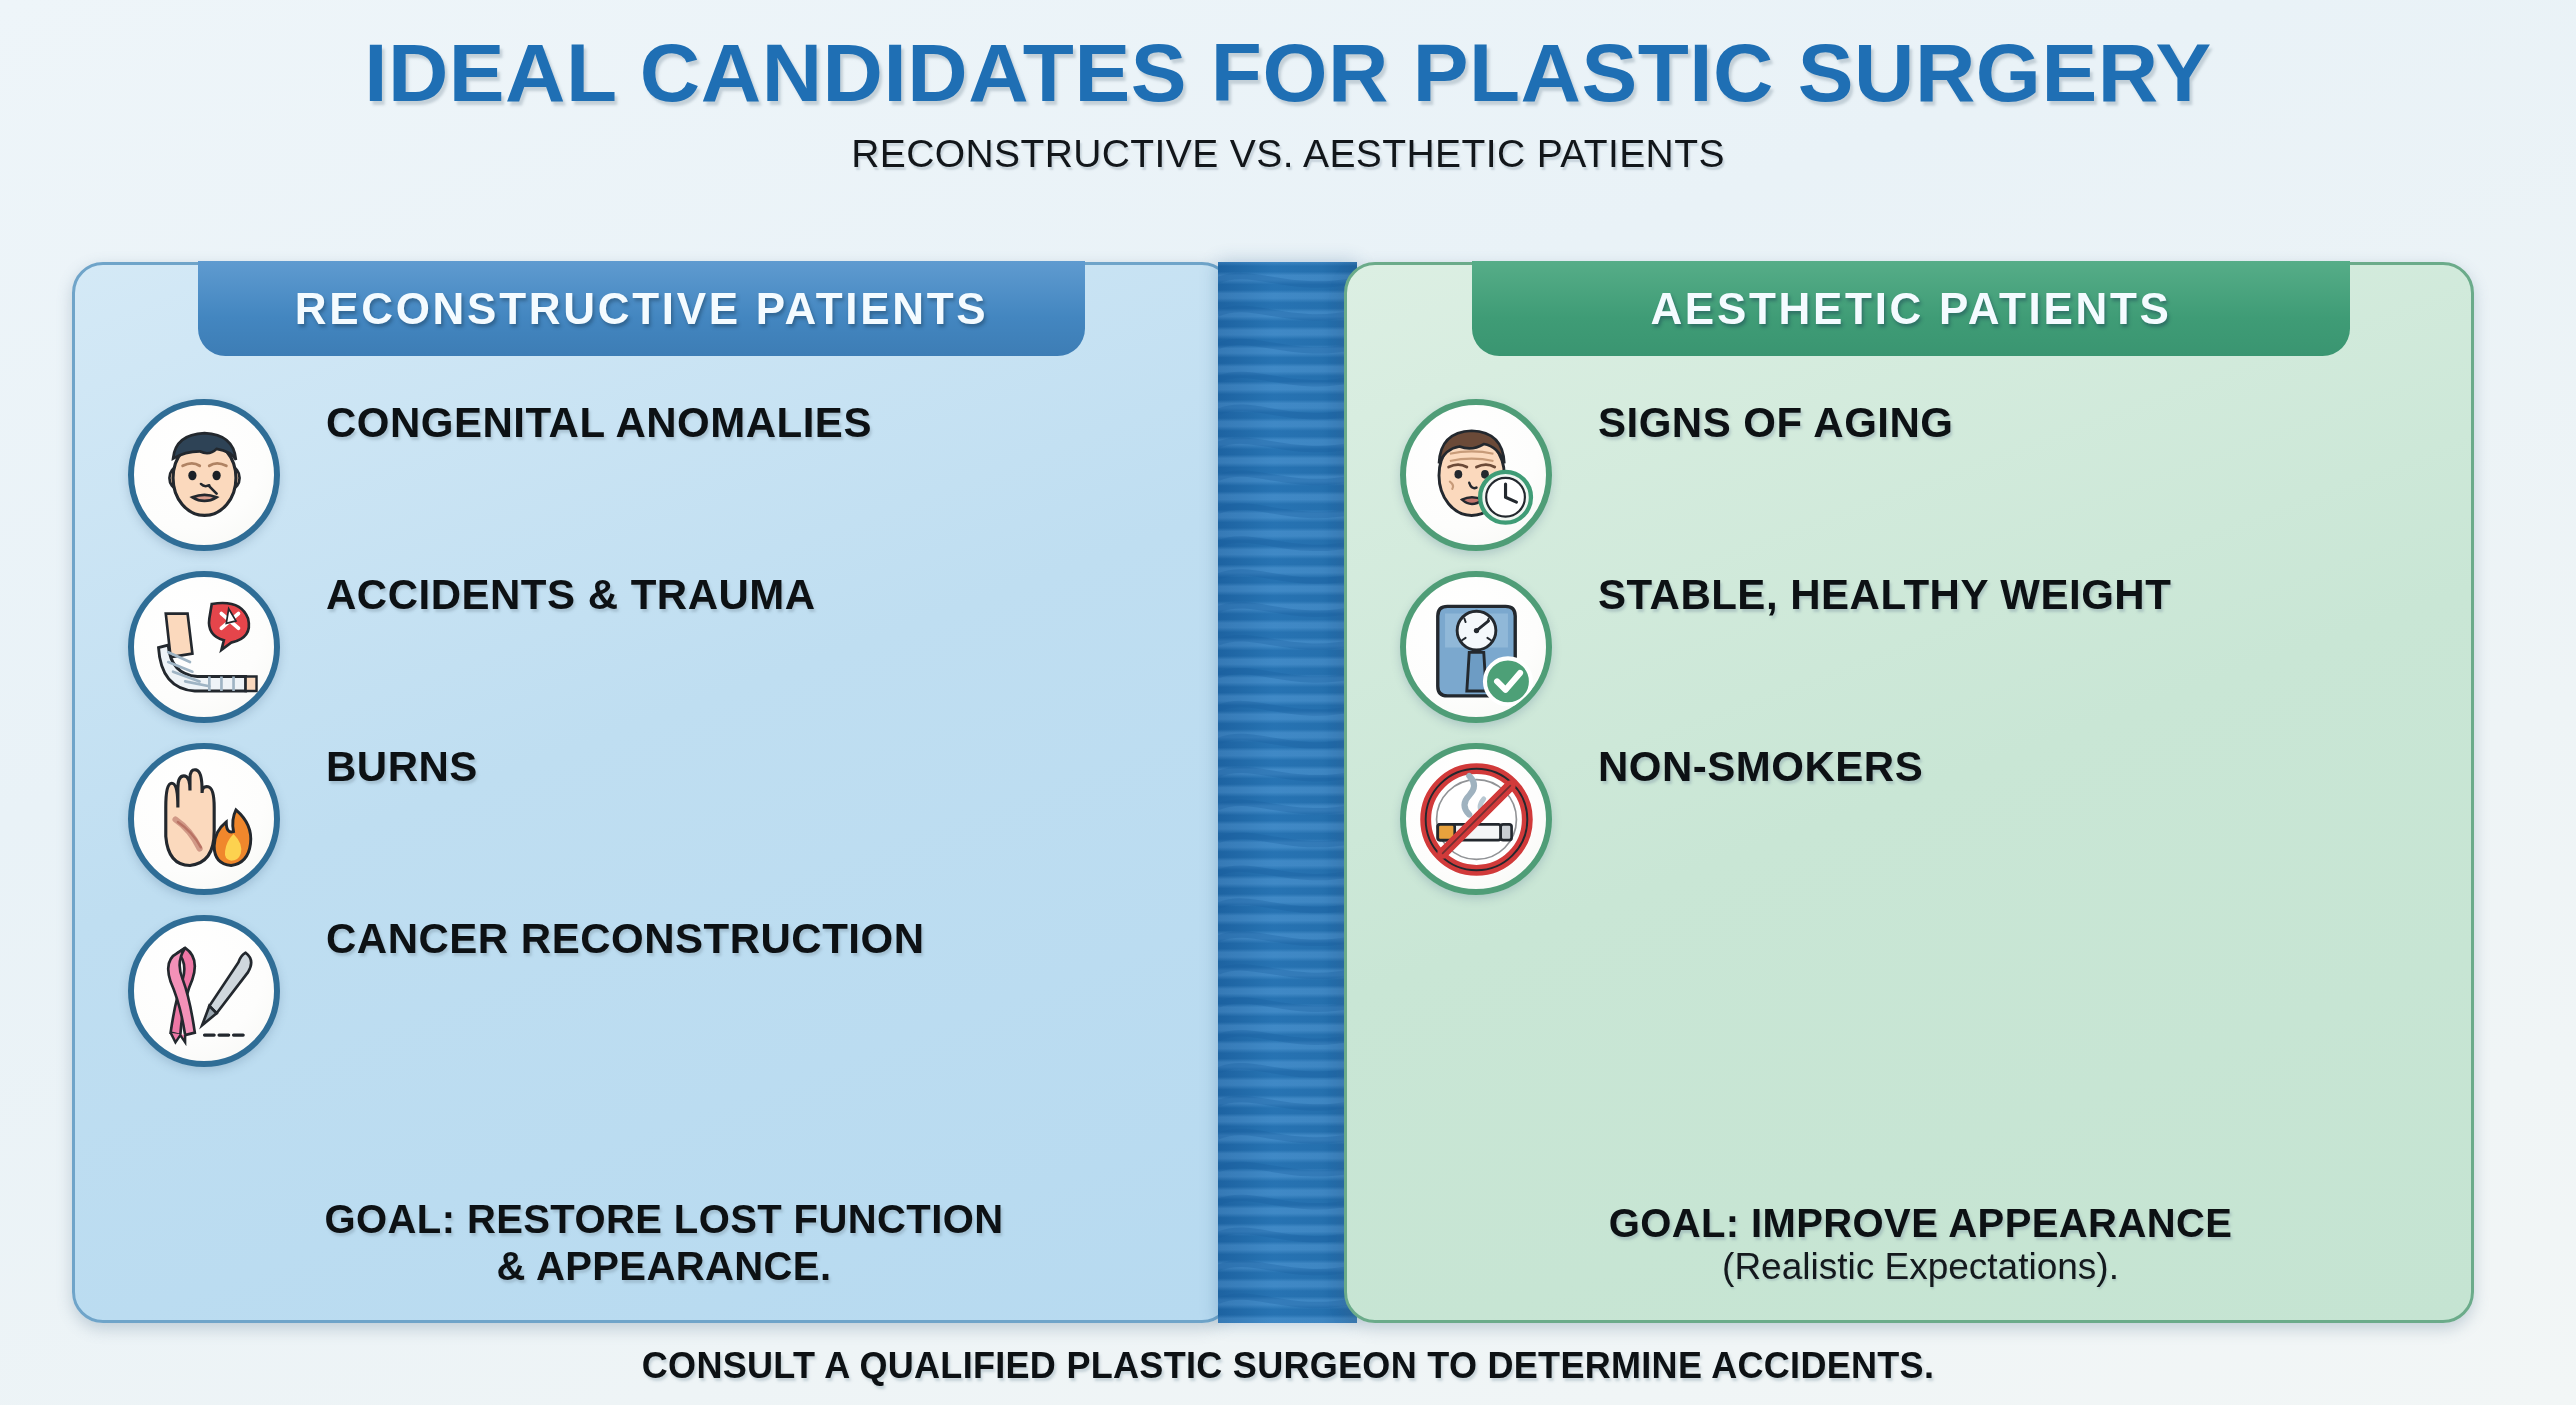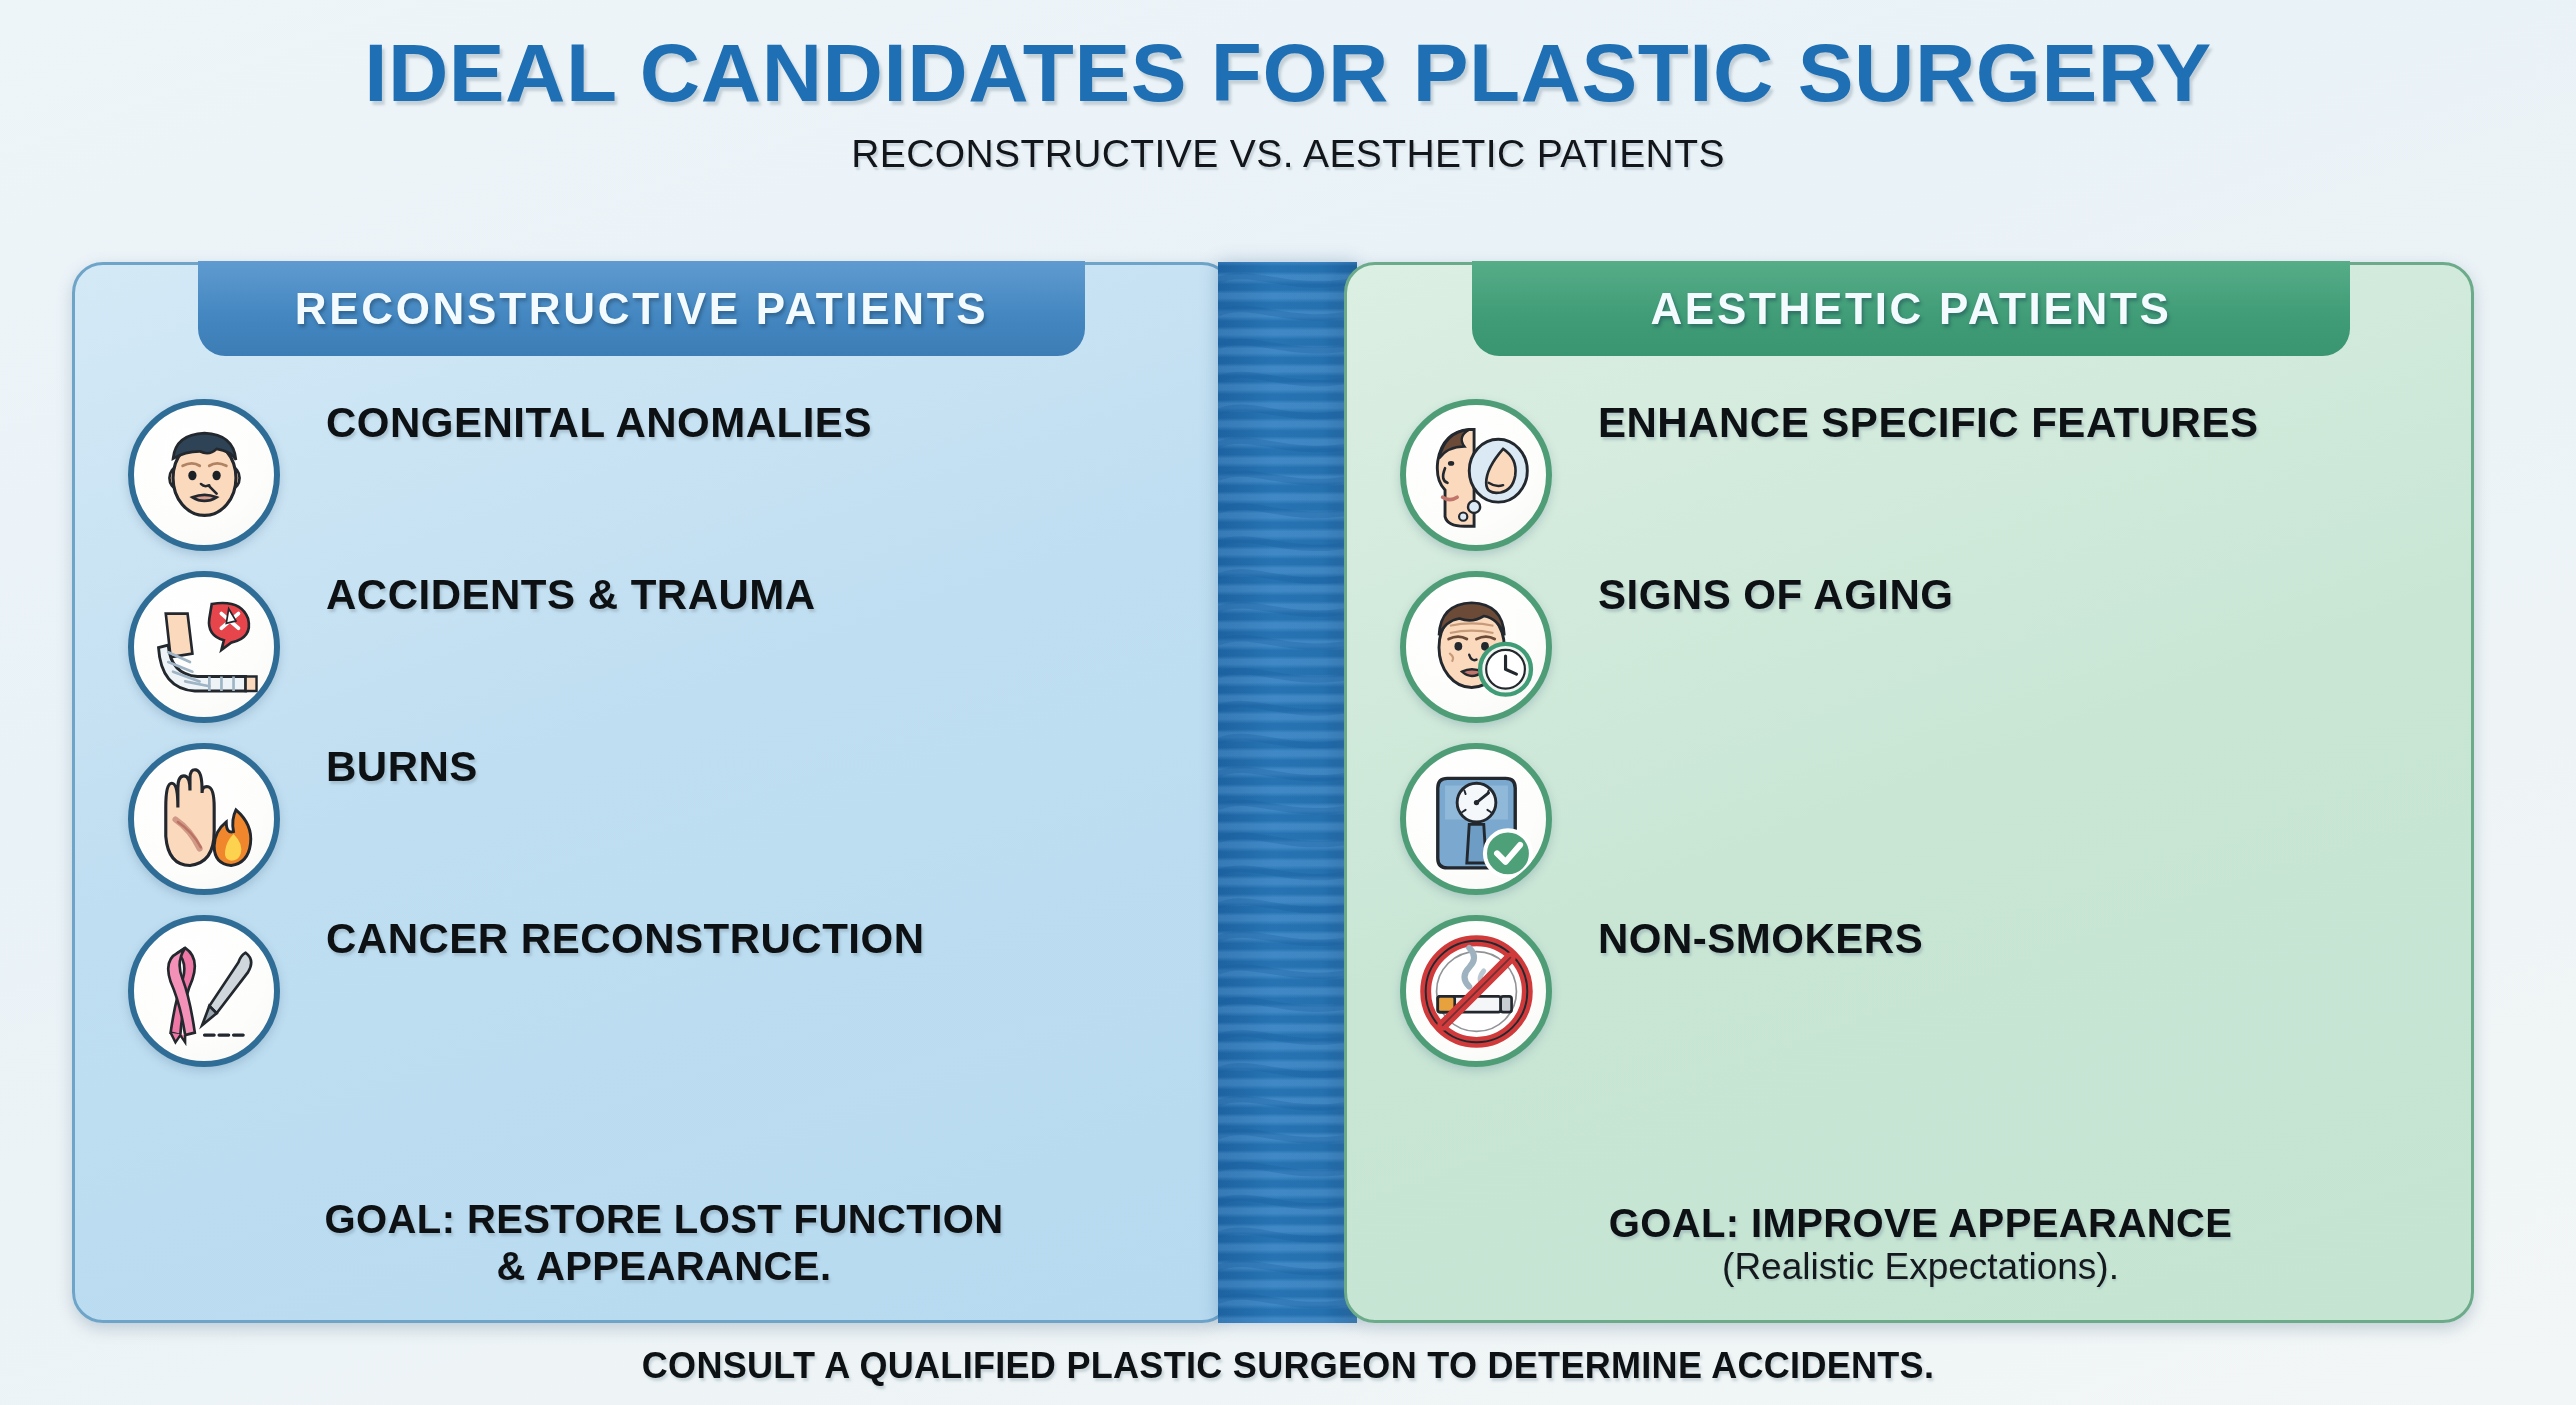--- a/index.html
+++ b/index.html
@@ -327,37 +327,20 @@
 </div>
 
 <div class="panel" id="panel-aesthetic">
 
   <div class="panel-banner" id="banner-aesthetic">
     <span class="banner-text">AESTHETIC PATIENTS</span>
   </div>
 
   <div class="items">
 
-    <div class="item-row">
-      <span class="icon-badge">
-        <svg viewBox="0 0 100 100">
-          <path d="M44 12 Q22 14 18 38 Q16 54 24 62 L24 84 Q26 92 40 92 L48 92 L48 12 Z" fill="#fbd9bd" stroke="#23282e" stroke-width="2.4"></path>
-          <path d="M44 12 Q24 14 19 36 Q26 26 40 26 Q34 18 44 12 Z" fill="#6b4a38" stroke="#23282e" stroke-width="2"></path>
-          <path d="M24 44 Q20 54 26 56" stroke="#23282e" stroke-width="2.2" fill="none" stroke-linecap="round"></path>
-          <path d="M22 68 Q28 72 34 68" stroke="#c2756b" stroke-width="3" fill="none" stroke-linecap="round"></path>
-          <ellipse cx="29" cy="40" rx="2.6" ry="2" fill="#23282e"></ellipse>
-          <ellipse cx="68" cy="46" rx="24" ry="26" fill="#dbe9f4" stroke="#23282e" stroke-width="2.4"></ellipse>
-          <path d="M72 28 Q58 44 58 56 Q58 66 70 64 Q80 62 82 50 Q84 36 72 28 Z" fill="#fbd9bd" stroke="#23282e" stroke-width="2.2"></path>
-          <path d="M60 56 Q66 60 72 58" stroke="#23282e" stroke-width="2" fill="none" stroke-linecap="round"></path>
-          <circle cx="48" cy="76" r="5" fill="#dbe9f4" stroke="#23282e" stroke-width="2"></circle>
-          <circle cx="39" cy="84" r="3.4" fill="#dbe9f4" stroke="#23282e" stroke-width="1.8"></circle>
-        </svg>
-      </span>
-      <span class="item-label">ENHANCE SPECIFIC FEATURES</span>
-    </div>
 
     <div class="item-row">
       <span class="icon-badge">
         <svg viewBox="0 0 100 100">
           <ellipse cx="46" cy="50" rx="27" ry="33" fill="#fbd9bd" stroke="#23282e" stroke-width="2.4"></ellipse>
           <path d="M19 40 Q20 14 46 13 Q72 14 73 40 Q68 26 56 24 Q46 30 36 26 Q24 28 19 40 Z" fill="#6b4a38" stroke="#23282e" stroke-width="2.2"></path>
           <path d="M28 32 Q46 28 64 32 M28 38 Q46 34 64 38" stroke="#c79b79" stroke-width="1.8" fill="none"></path>
           <ellipse cx="35" cy="49" rx="3.2" ry="3.6" fill="#23282e"></ellipse>
           <ellipse cx="57" cy="49" rx="3.2" ry="3.6" fill="#23282e"></ellipse>
           <path d="M27 43 Q35 39 42 43 M50 43 Q58 39 65 43" stroke="#6b4a38" stroke-width="2.4" fill="none" stroke-linecap="round"></path>
@@ -379,20 +362,21 @@
           <path d="M24 22 L76 22 L76 50 L24 50 Z" fill="#96bcdb" opacity="0.8"></path>
           <circle cx="50" cy="36" r="16" fill="#f4f8fb" stroke="#23282e" stroke-width="2.4"></circle>
           <path d="M50 36 L60 28" stroke="#23282e" stroke-width="2.4" stroke-linecap="round"></path>
           <circle cx="50" cy="36" r="2.2" fill="#23282e"></circle>
           <path d="M40 26 L41 29 M60 26 L59 29 M38 44 L41 42 M62 44 L59 42" stroke="#23282e" stroke-width="1.6" stroke-linecap="round"></path>
           <path d="M44 54 L56 54 L58 86 L42 86 Z" fill="#6d9cc4" stroke="#23282e" stroke-width="2.4"></path>
           <circle cx="76" cy="78" r="19" fill="#4da077" stroke="#ffffff" stroke-width="3.4"></circle>
           <path d="M67 78 L74 85 L86 71" stroke="#ffffff" stroke-width="5" fill="none" stroke-linecap="round" stroke-linejoin="round"></path>
         </svg>
       </span>
+      <span class="item-label">STABLE, HEALTHY WEIGHT</span>
     </div>
 
     <div class="item-row">
       <span class="icon-badge">
         <svg viewBox="0 0 100 100">
           <circle cx="50" cy="50" r="42" fill="#ffffff" stroke="#d13a3a" stroke-width="9"></circle>
           <circle cx="50" cy="50" r="42" fill="none" stroke="#23282e" stroke-width="1.6"></circle>
           <circle cx="50" cy="50" r="33" fill="none" stroke="#23282e" stroke-width="1.4" opacity="0.5"></circle>
           <rect x="18" y="54" width="52" height="13" rx="2" fill="#f4f6f7" stroke="#23282e" stroke-width="2.2"></rect>
           <rect x="18" y="54" width="14" height="13" rx="2" fill="#e8a23d" stroke="#23282e" stroke-width="2.2"></rect>

